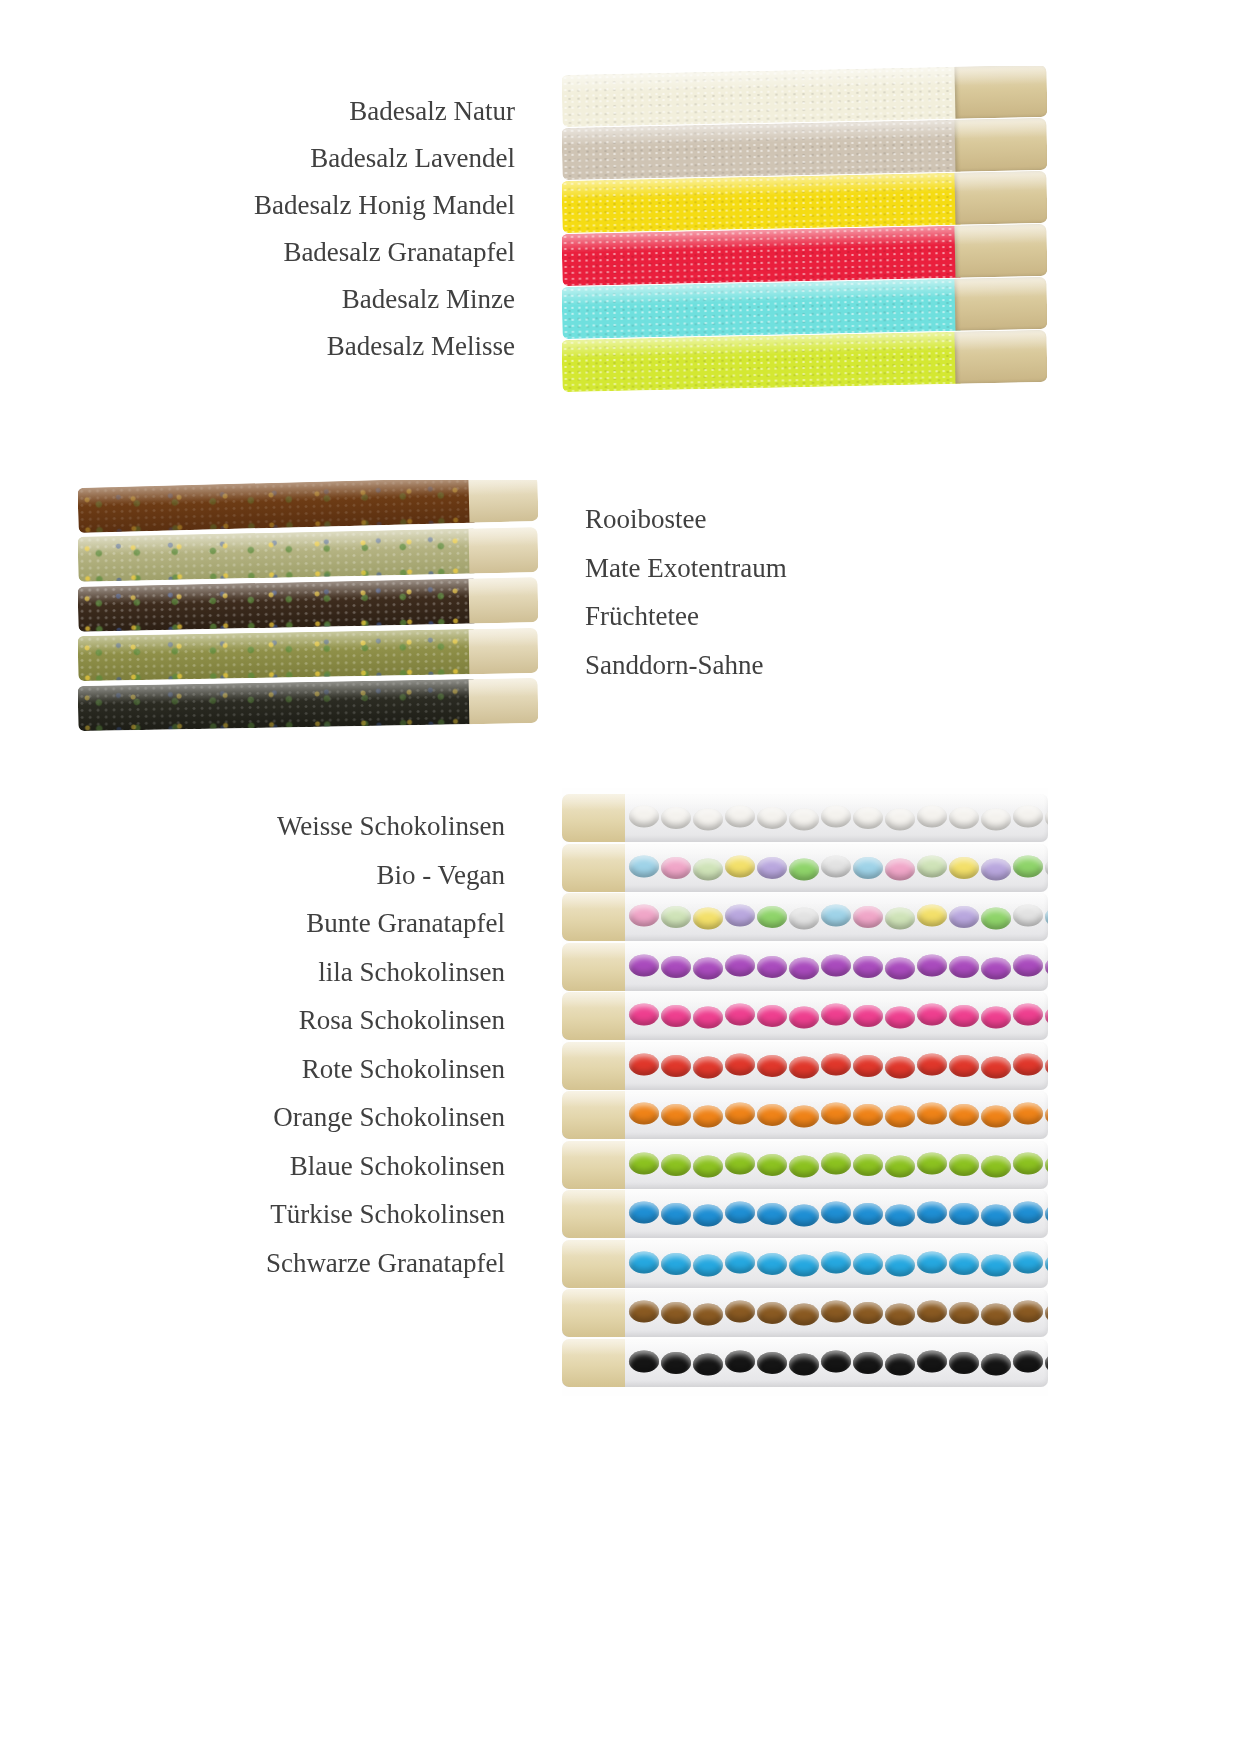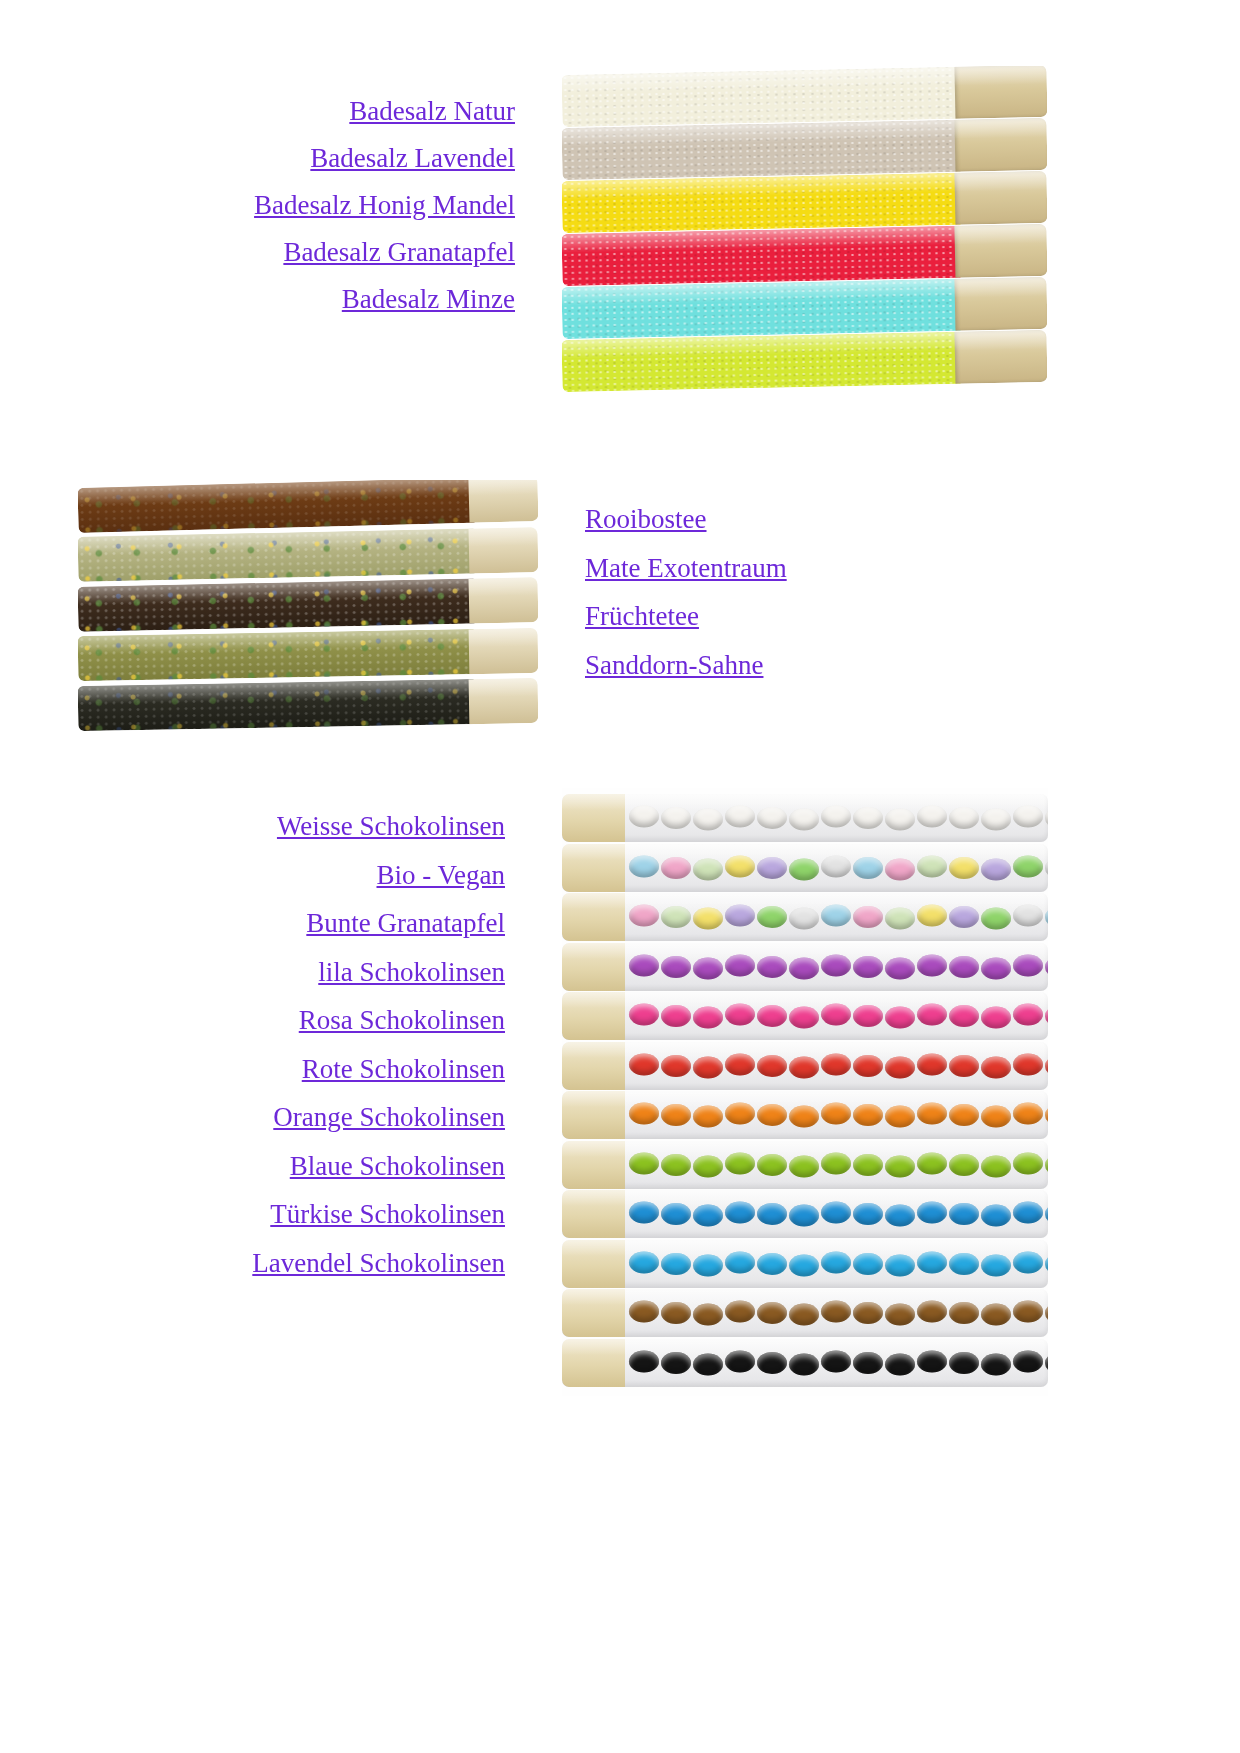--- a/index.html
+++ b/index.html
@@ -19,22 +19,21 @@
   .page {
     position: relative;
     width: 1240px;
     height: 1753px;
   }
 
   
   .label-list {
     position: absolute;
     font-family: "Liberation Serif", serif;
-    color: #6d28d9;
-    text-decoration: underline;
+    color: #404040;
   }
   .label-list .line {
     white-space: nowrap;
   }
 
   
   #salt-labels {
     left: 120px;
     top: 88px;
     width: 395px;
@@ -217,20 +216,21 @@
 <body>
 
 <div class="page">
 
   <div class="label-list" id="salt-labels">
     <div class="line">Badesalz Natur</div>
     <div class="line">Badesalz Lavendel</div>
     <div class="line">Badesalz Honig Mandel</div>
     <div class="line">Badesalz Granatapfel</div>
     <div class="line">Badesalz Minze</div>
+    <div class="line">Badesalz Melisse</div>
   </div>
 
   <div id="salt-photo">
     <div class="tube" style="top:4px;   transform: rotate(-1.2deg);">
       <div class="body" style="background:#f2efdc;">
           <div class="grain"></div>
         </div>
       <div class="cork"></div>
         <div class="gloss"></div>
     </div>
@@ -319,21 +319,21 @@
   <div class="label-list" id="choco-labels">
     <div class="line">Weisse  Schokolinsen</div>
     <div class="line">Bio - Vegan</div>
     <div class="line">Bunte Granatapfel</div>
     <div class="line">lila Schokolinsen</div>
     <div class="line">Rosa Schokolinsen</div>
     <div class="line">Rote Schokolinsen</div>
     <div class="line">Orange Schokolinsen</div>
     <div class="line">Blaue Schokolinsen</div>
     <div class="line">Türkise Schokolinsen</div>
-    <div class="line">Lavendel Schokolinsen</div>
+    <div class="line">Schwarze Granatapfel</div>
   </div>
 
   <div id="choco-photo">
 
   <div class="c-tube" style="top: 6px;">
         <div class="ccork"></div>
         <div class="beads">
           <div class="bead" style="background: rgb(244, 242, 238); transform: translateY(-1.5px);"></div>
           <div class="bead" style="background: rgb(244, 242, 238); transform: translateY(0px);"></div>
           <div class="bead" style="background: rgb(244, 242, 238); transform: translateY(1.5px);"></div>

